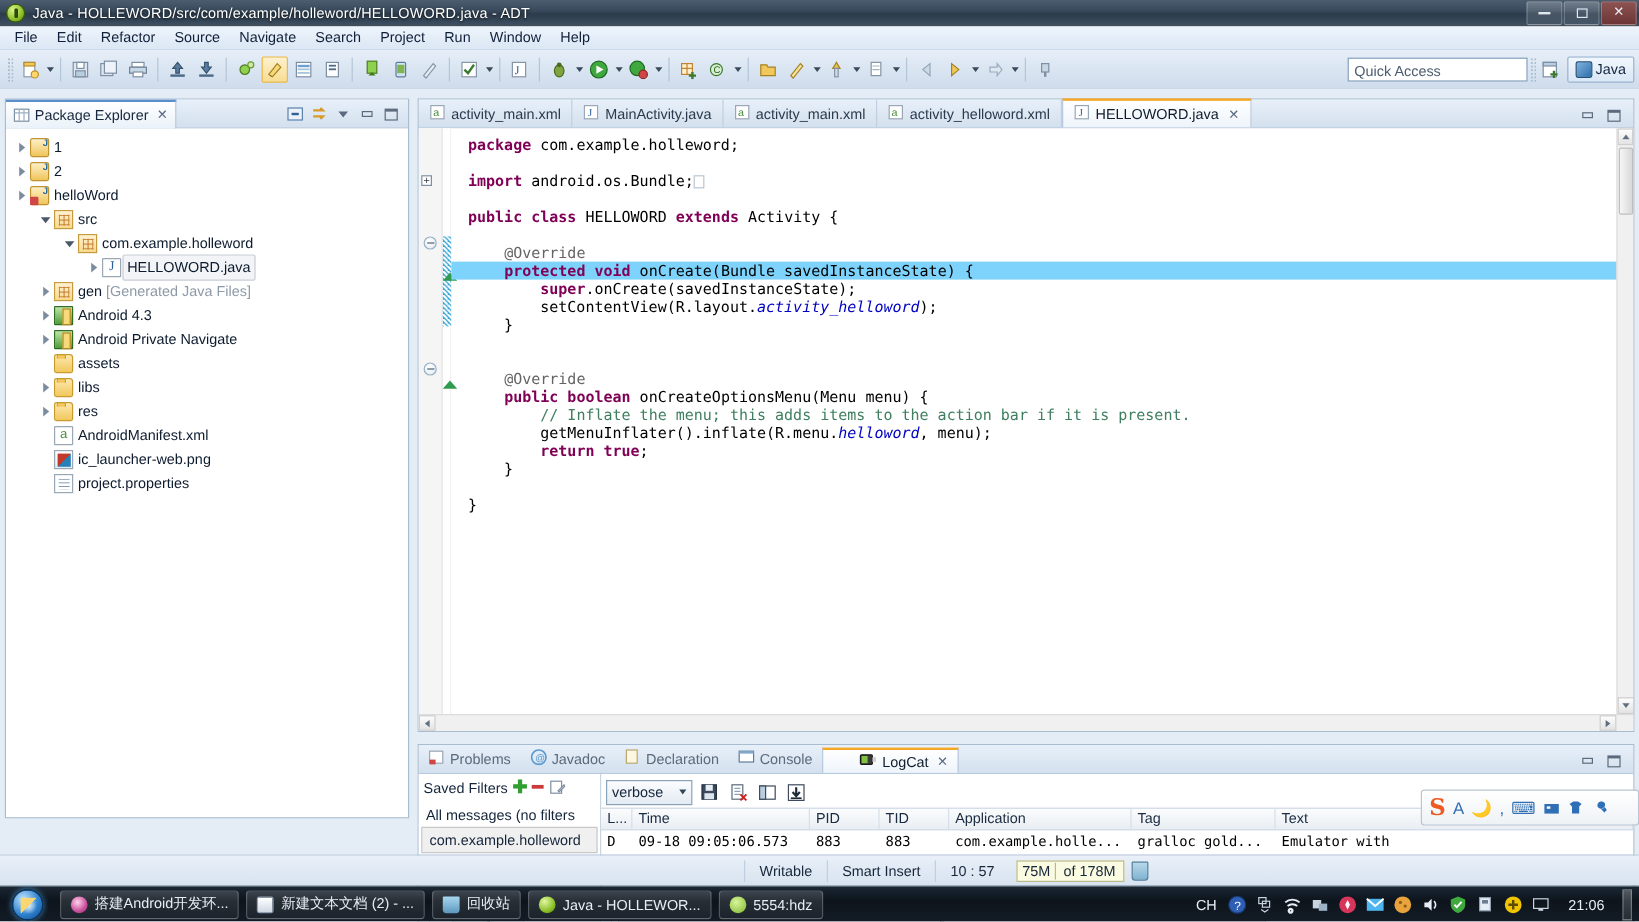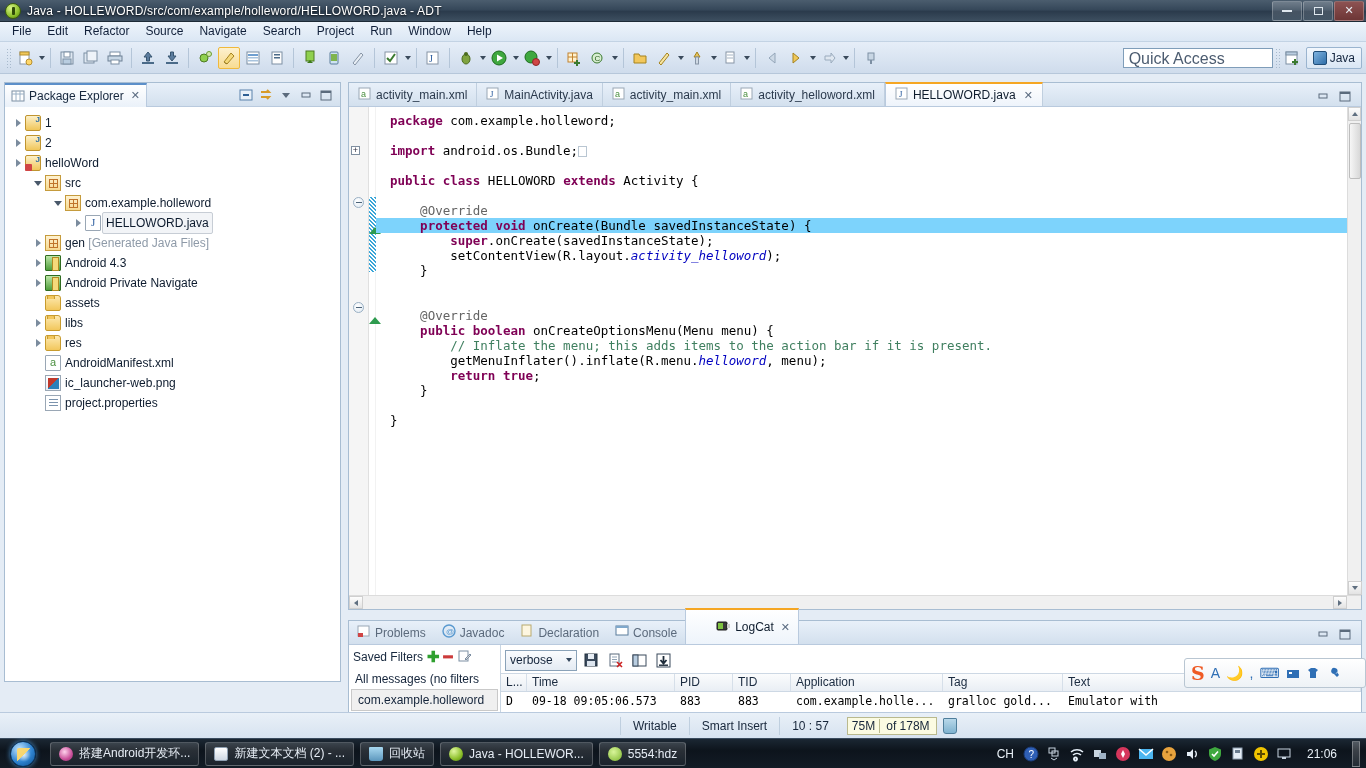--- a/index.html
+++ b/index.html
@@ -76,21 +76,21 @@
   .caret { width: 9px; height: 22px; display: flex; align-items: center; justify-content: center; flex: 0 0 auto; }
   .caret::after { content: ""; border-left: 3px solid transparent; border-right: 3px solid transparent; border-top: 4px solid #3a4a5c; }
   .tsep { width: 1px; height: 20px; background: #b4c5d8; margin: 0 4px; flex: 0 0 auto; }
   .grip { width: 5px; height: 20px; flex: 0 0 auto; margin: 0 2px;
     background-image: radial-gradient(#9fb2c6 40%, transparent 41%);
     background-size: 3px 3px; opacity: .85; }
 
   .quick-access {
     margin-left: auto; width: 150px; height: 20px;
     background: #fff; border: 1px solid #7f9db9;
-    font-size: 16px; color: #4c5c70; padding: 2px 5px; line-height: 16px;
+    font-size: 12px; color: #4c5c70; padding: 2px 5px; line-height: 16px;
     white-space: nowrap; overflow: hidden;
   }
   .persp-btn {
     height: 22px; display: flex; align-items: center; gap: 3px;
     padding: 0 6px; margin-left: 4px; border: 1px solid #9ab4cf;
     background: linear-gradient(to bottom, #f2f7fd, #d9e6f4); border-radius: 2px;
     font-size: 12px; color: #14263f; flex: 0 0 auto;
   }
   .persp-ico { width: 14px; height: 14px; background: linear-gradient(135deg,#7fb3e0,#2f6ea8); border:1px solid #1f4d78; border-radius: 2px; }
   .open-persp { width: 20px; height: 22px; display:flex;align-items:center;justify-content:center; flex: 0 0 auto; }
@@ -196,21 +196,21 @@
   .hs-arrow { width: 14px; background: linear-gradient(to bottom,#fdfdfd,#e3e3e3); border: 1px solid #cfcfcf; display:flex;align-items:center;justify-content:center; }
   .hs-track { flex: 1; }
 
   
   .bottom-view { position: absolute; left: 348px; top: 546px; width: 1014px; height: 152px;
     background: #f3f7fb; border: 1px solid #a8bdd2; }
   .bv-tabrow { height: 24px; background: linear-gradient(to bottom,#e8f0f9,#d3e0ee);
     display:flex; align-items:flex-end; border-bottom: 1px solid #b9cade; justify-content: flex-end; }
   .bv-tab { height: 23px; display:flex; align-items:center; gap:4px; padding: 0 8px; font-size:12px; color:#5b6a7c; }
   .bv-tab.active { background: linear-gradient(to bottom,#ffffff,#eef4fb); border-top: 2px solid #f5a623;
-    color:#0e1c2d; height: 36px; border-left:1px solid #b9cade; border-right:1px solid #b9cade;padding-left:30px; }
+    color:#0e1c2d; height: 21px; border-left:1px solid #b9cade; border-right:1px solid #b9cade;padding-left:30px; }
   .bv-viewbtns { margin-left:auto; display:flex; align-items:center; gap:6px; padding: 0 8px 2px 0; }
 
   .logcat-body { display: flex; height: 127px; background: #fff; }
   .filters { width: 152px; border-right: 1px solid #c8d5e2; background: #fff; position: relative; }
   .filters-head { display:flex; align-items:center; gap:4px; height: 24px; padding: 0 4px; font-size:12px; color:#16273d; }
   .fplus { color:#2fa02f; font-weight:bold; font-size:15px; line-height:12px; }
   .fminus { color:#cc3b3b; font-weight:bold; font-size:15px; line-height:12px; }
   .f-item { font-size:12px; padding: 3px 6px; color:#14243a; white-space:nowrap; overflow:hidden; }
   .f-item.sel { background:#f0f0f0; border:1px solid #c9c9c9; margin: 0 2px; }
   .f-hscroll { position:absolute; left:0; bottom:0; width:100%; height:14px; background:#f0f0f0; border-top:1px solid #dcdcdc; display:flex; }

